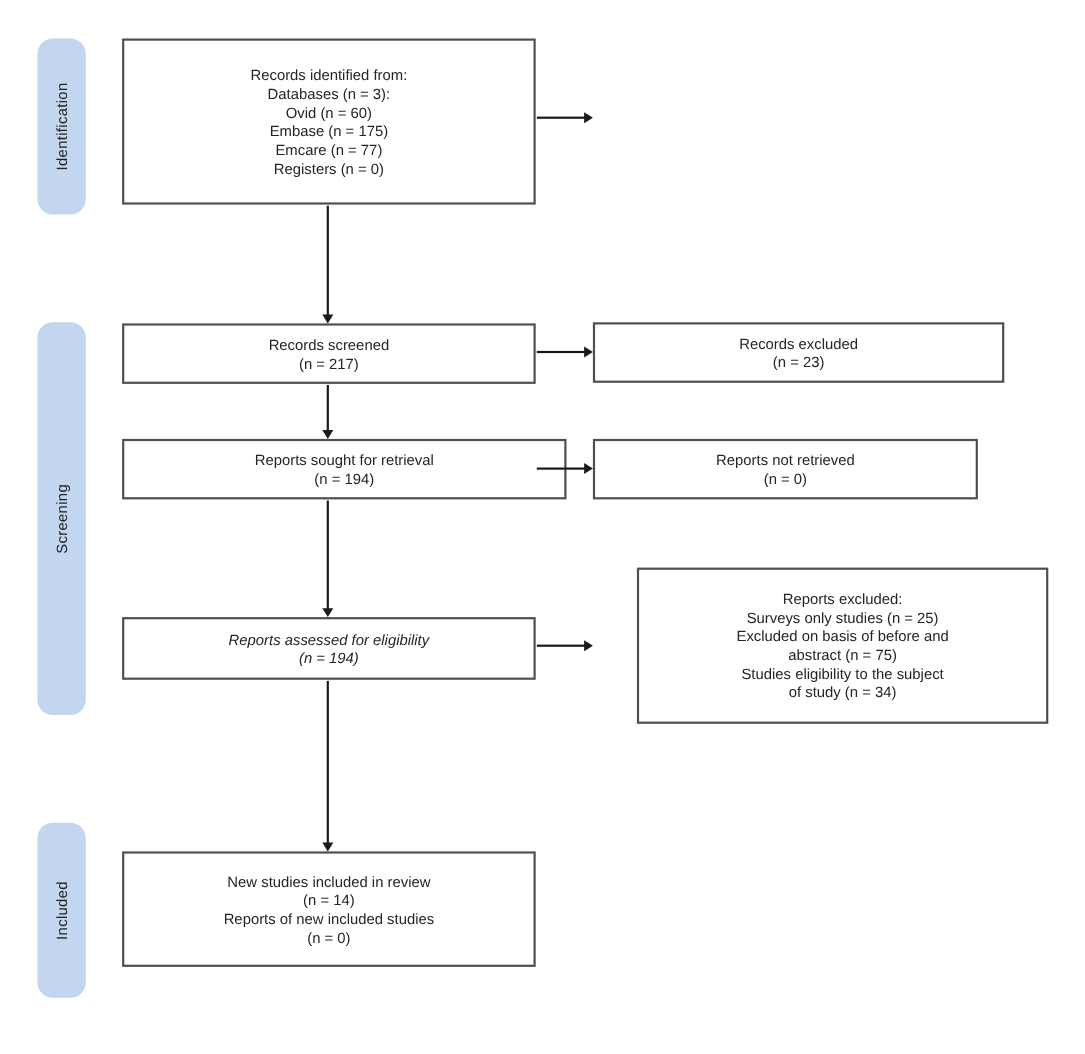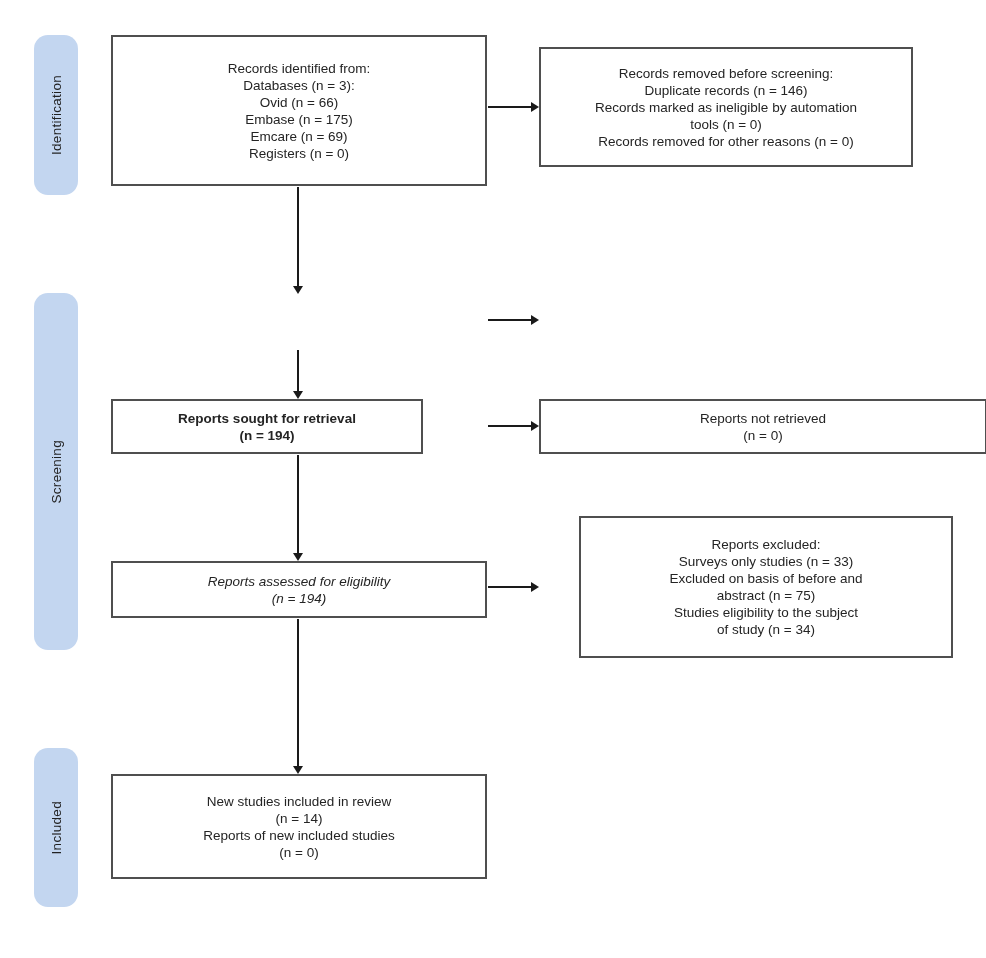--- a/index.html
+++ b/index.html
@@ -53,61 +53,62 @@
   <div class="stage" style="top:293px;height:357px;">
     <span class="vtext">Screening</span>
   </div>
   <div class="stage" style="top:748px;height:159px;">
     <span class="vtext">Included</span>
   </div>
 
   <div class="fbox" style="left:111px;top:35px;width:376px;height:151px;">
       <div class="line">Records identified from:</div>
       <div class="line">Databases (n = 3):</div>
-      <div class="line">Ovid (n = 66)</div>
+      <div class="line">Ovid (n = 60)</div>
       <div class="line">Embase (n = 175)</div>
-      <div class="line">Emcare (n = 69)</div>
+      <div class="line">Emcare (n = 77)</div>
       <div class="line">Registers (n = 0)</div>
     </div>
 
+  <div class="fbox" style="left:111px;top:294px;width:376px;height:55px;">
+      <div class="line">Records screened</div>
+      <div class="line">(n = 217)</div>
+    </div>
 
-  <div class="fbox" style="left:111px;top:399px;width:312px;height:55px;font-weight:bold;">
+  <div class="fbox" style="left:111px;top:399px;width:404px;height:55px;">
       <div class="line">Reports sought for retrieval</div>
       <div class="line">(n = 194)</div>
     </div>
 
   <div class="fbox" style="left:111px;top:561px;width:376px;height:57px;font-style:italic;">
       <div class="line">Reports assessed for eligibility</div>
       <div class="line">(n = 194)</div>
     </div>
 
   <div class="fbox" style="left:111px;top:774px;width:376px;height:105px;">
       <div class="line">New studies included in review</div>
       <div class="line">(n = 14)</div>
       <div class="line">Reports of new included studies</div>
       <div class="line">(n = 0)</div>
     </div>
 
-  <div class="fbox" style="left:539px;top:47px;width:374px;height:120px;">
-      <div class="line">Records removed before screening:</div>
-      <div class="line">Duplicate records (n = 146)</div>
-      <div class="line">Records marked as ineligible by automation</div>
-      <div class="line">tools (n = 0)</div>
-      <div class="line">Records removed for other reasons (n = 0)</div>
+
+  <div class="fbox" style="left:539px;top:293px;width:374px;height:55px;">
+      <div class="line">Records excluded</div>
+      <div class="line">(n = 23)</div>
     </div>
 
-
-  <div class="fbox" style="left:539px;top:399px;width:448px;height:55px;">
+  <div class="fbox" style="left:539px;top:399px;width:350px;height:55px;">
       <div class="line">Reports not retrieved</div>
       <div class="line">(n = 0)</div>
     </div>
 
   <div class="fbox" style="left:539px;top:516px;width:374px;height:142px;margin-left:40px;">
       <div class="line">Reports excluded:</div>
-      <div class="line">Surveys only studies (n = 33)</div>
+      <div class="line">Surveys only studies (n = 25)</div>
       <div class="line">Excluded on basis of before and</div>
       <div class="line">abstract (n = 75)</div>
       <div class="line">Studies eligibility to the subject</div>
       <div class="line">of study (n = 34)</div>
     </div>
 
   <div class="arrow-v" style="left:293px;top:187px;height:107px;"></div>
   <div class="arrow-v" style="left:293px;top:350px;height:49px;"></div>
   <div class="arrow-v" style="left:293px;top:455px;height:106px;"></div>
   <div class="arrow-v" style="left:293px;top:619px;height:155px;"></div>

